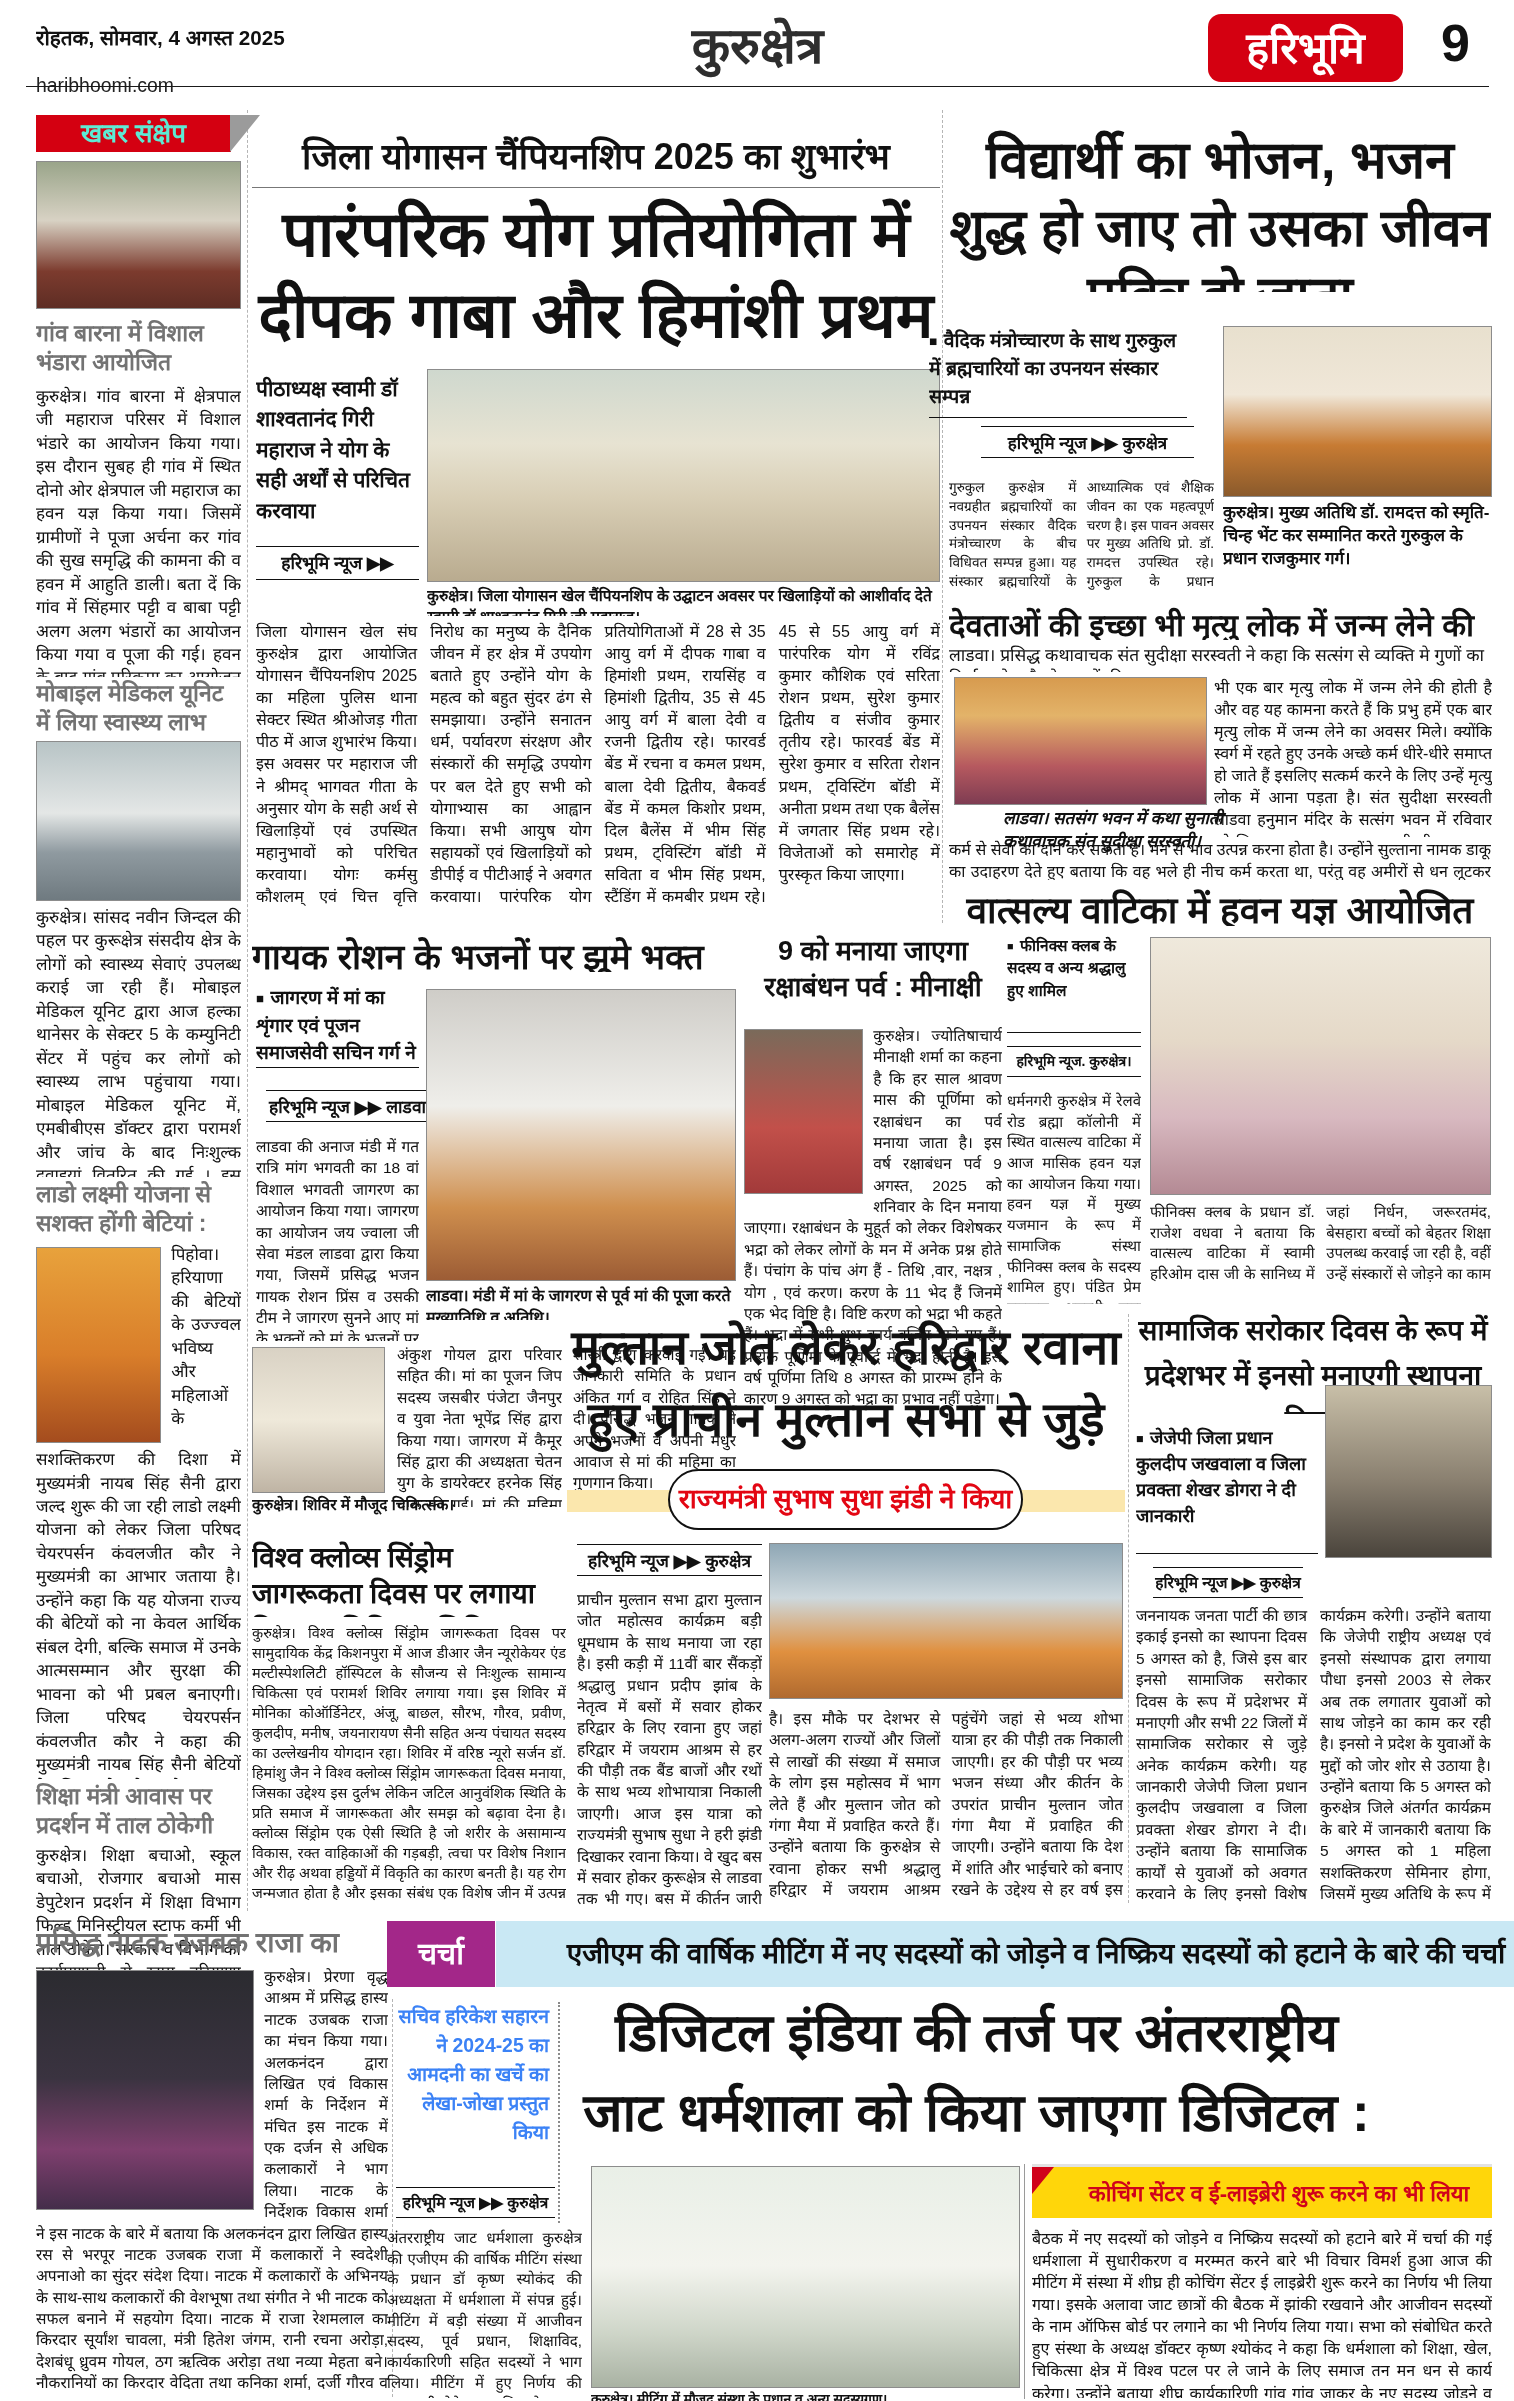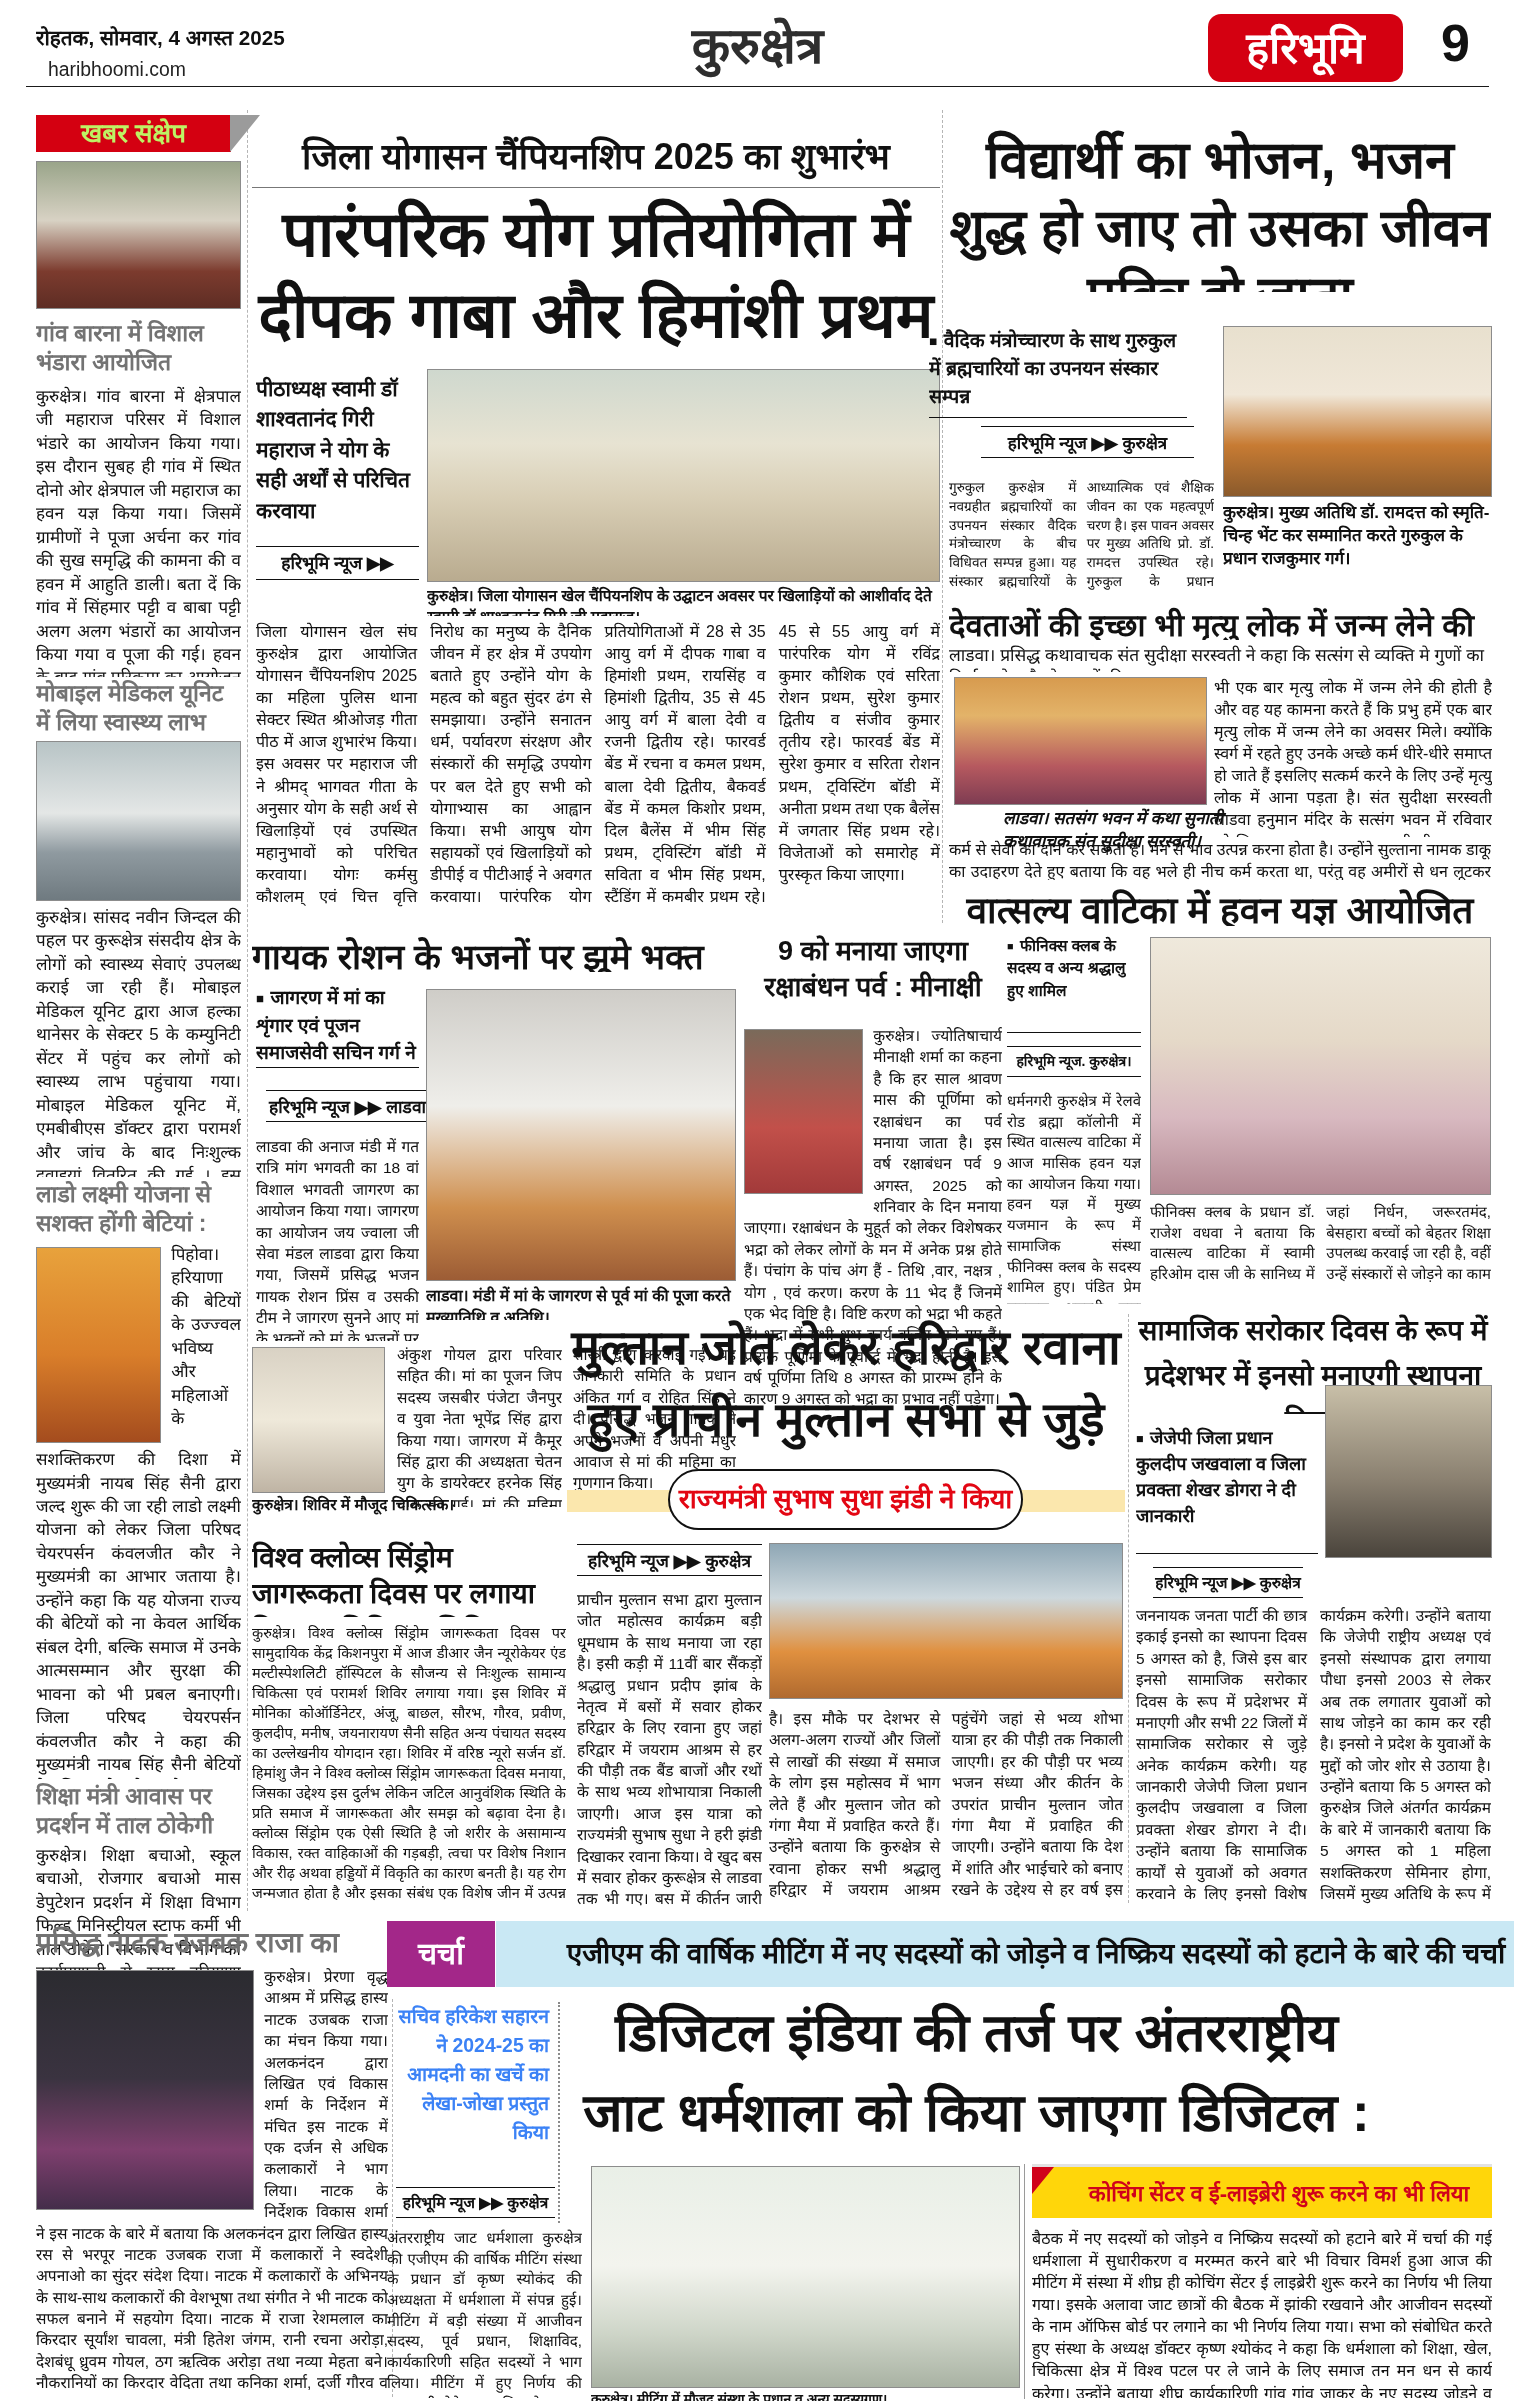--- a/index.html
+++ b/index.html
@@ -12,36 +12,36 @@
           font-size:17.4px;line-height:1.6;padding:2.6px 0;}
   .deck{font-weight:bold;line-height:1.45;border-bottom:1.9px solid #111;padding-bottom:7.7px;}
   .deck .bullet{font-size:0.7em;vertical-align:middle;margin-right:6.5px;}
   .caption{font-weight:bold;line-height:1.35;}
   .photo{border:0.6px solid #8c8c8c;}
   .vrule{border-left:1.3px dashed #b5b5b5;width:0;}
   .inset-left{float:left;margin:3.9px 10.3px 5.2px 0;border:0.6px solid #8c8c8c;}
 
   
   #hdr-date{left:36px;top:23px;width:452px;height:27px;font-size:20.7px;font-weight:bold;}
-  #hdr-site{left:36px;top:58px;width:271px;height:24.5px;font-size:19.4px;color:#222;margin-left:12px;}
+  #hdr-site{left:36px;top:74px;width:271px;height:24.5px;font-size:19.4px;color:#222;}
   #hdr-section{left:564px;top:10.3px;width:387px;height:71px;font-size:50px;font-weight:bold;color:#2e2e2e;text-align:center;}
   #hdr-logo{left:1208px;top:14px;width:195px;height:68px;background:#d40011;border-radius:13px;color:#fff;
             font-size:43px;font-weight:bold;text-align:center;line-height:68px;}
   #hdr-pagenum{left:1418px;top:13px;width:75px;height:68px;font-size:52px;font-weight:bold;text-align:center;}
   #hdr-rule{left:26px;top:86px;width:1463px;height:0;border-top:1.9px solid #1a1a1a;}
 
   
   #vr1{left:247px;top:110px;height:1801px;}
   #vr2{left:942px;top:110px;height:813px;}
   #vr3{left:1128px;top:1314px;height:589px;}
   #vr4{left:392px;top:1999px;height:398px;}
   #vr5{left:1024px;top:2164px;height:235px;border-left:1.9px solid #9a9a9a;}
 
   
-  #brief-banner{left:36px;top:115px;width:195px;height:37px;background:#d40011;color:#bef264;font-size:26px;
+  #brief-banner{left:36px;top:115px;width:195px;height:37px;background:#d40011;color:#5eead4;font-size:26px;
                 font-weight:bold;text-align:center;line-height:37px;}
   #brief-fold{left:230px;top:115px;width:0;height:0;border-top:37px solid #9b9b9b;border-right:30px solid transparent;overflow:visible;}
   #brief1-photo{left:36px;top:161px;width:205px;height:148px;background:linear-gradient(180deg,#9aa58a,#d8d2c4 40%,#7c3b2e 75%,#5e2d24);}
   #brief1-head{left:36px;top:319px;width:205px;height:59px;font-size:23px;line-height:1.25;}
   #brief1-body{left:36px;top:385px;width:205px;height:292px;font-size:17px;}
   #brief2-head{left:36px;top:679px;width:205px;height:59px;font-size:23px;line-height:1.25;}
   #brief2-photo{left:36px;top:741px;width:205px;height:160px;background:linear-gradient(180deg,#b8c4c6,#e4e7e6 45%,#8f9aa0 70%,#6f7a80);}
   #brief2-body{left:36px;top:906px;width:205px;height:271px;font-size:17px;}
   #brief3-head{left:36px;top:1180px;width:205px;height:59px;font-size:23px;line-height:1.25;}
   #brief3-body{left:36px;top:1243px;width:205px;height:536px;font-size:17px;}

